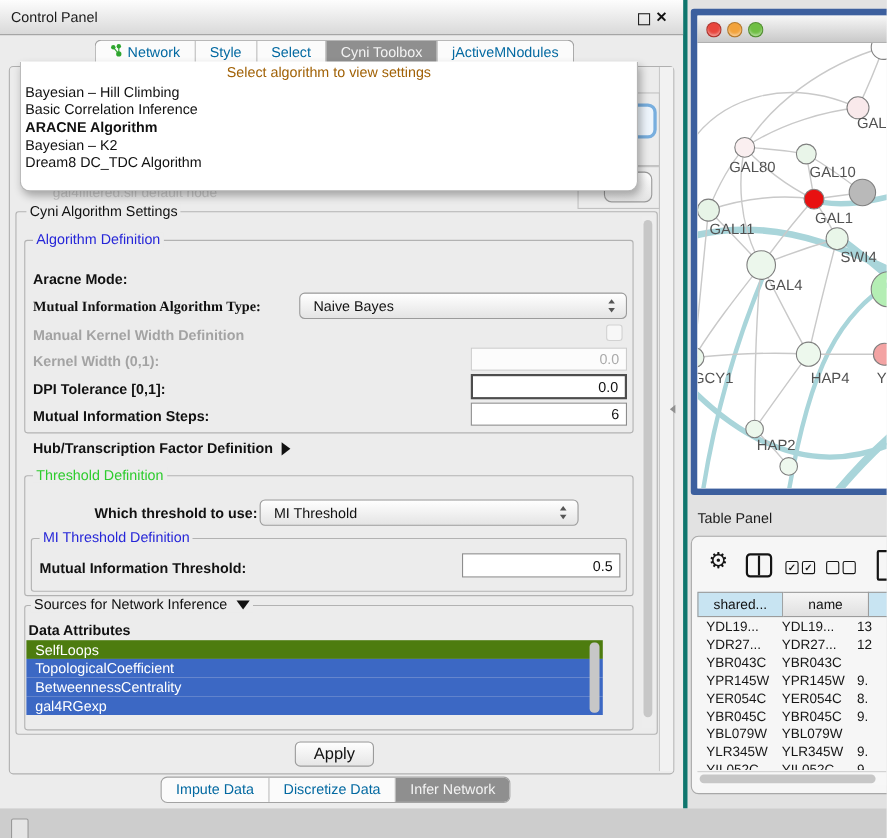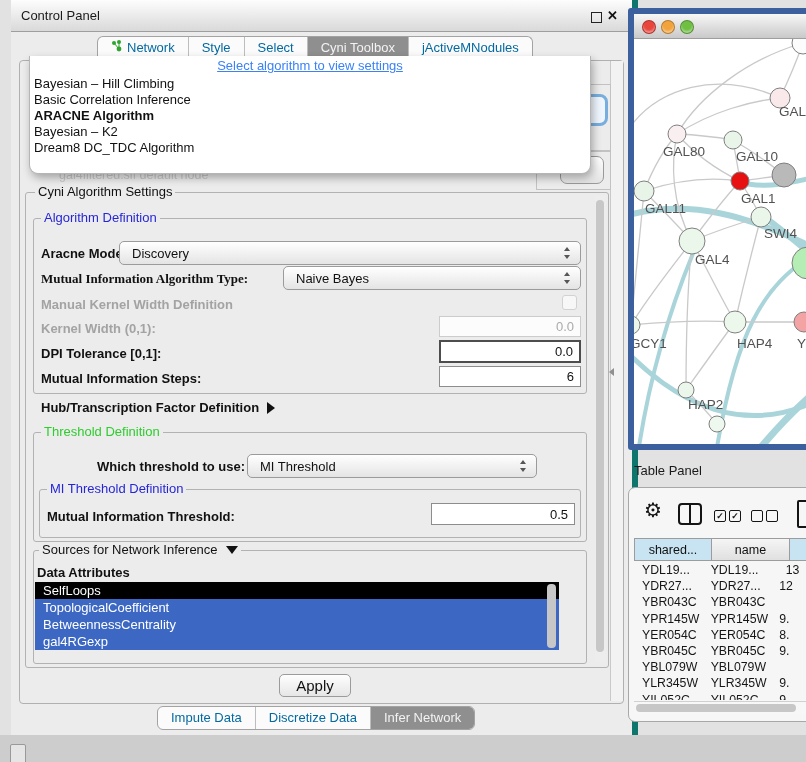--- a/index.html
+++ b/index.html
@@ -1,20 +1,20 @@
 <!DOCTYPE html>
 <html><head>
 <meta charset="utf-8">
 <style>
   html,body{margin:0;padding:0;}
   body{width:806px;height:762px;overflow:hidden;position:relative;background:#e2e2e2;
        font-family:"Liberation Sans", sans-serif;-webkit-font-smoothing:antialiased;}
   .abs{position:absolute;}
   
-  #control-panel{left:11px;top:0;width:621px;height:735px;background:#ececec;border-right:6px solid #0f766e;}
+  #control-panel{left:0;top:0;width:621px;height:735px;background:#ececec;border-right:4px solid #0f766e;}
   #cp-titlebar{left:0;top:0;width:621px;height:31px;background:linear-gradient(#fdfdfd,#d9d9d9);
                border-bottom:1px solid #9e9e9e;}
   #cp-title{left:10px;top:0;line-height:31px;font-size:13px;color:#1a1a1a;}
   #cp-float{left:580px;top:12px;width:9px;height:9px;border:1.5px solid #222;background:transparent;}
   #cp-close{left:596px;top:8px;font-size:13px;font-weight:bold;color:#111;}
   
   .tabbar{display:flex;height:22px;border:1px solid #a3a3a3;background:#fbfbfb;overflow:hidden;}
   #top-tabs{left:86px;top:36px;border-radius:6px 6px 0 0;border-bottom:none;}
   .tab{padding:0 13px;line-height:22px;font-size:13px;color:#0369a1;border-left:1px solid #bdbdbd;
        display:flex;align-items:center;gap:5px;white-space:nowrap;}
@@ -25,21 +25,21 @@
   #cp-scroll{left:599px;top:61px;width:12px;height:640px;background:#f2f2f2;border-left:1px solid #c9c9c9;}
   
   .frag-grp{border:1px solid #c2c2c2;background:transparent;}
   #frag-combo1{left:549px;top:94px;width:42px;height:26px;border:3px solid #78aede;border-radius:8px;background:#eef5fc;}
   #frag-combo2{left:549px;top:156px;width:42px;height:26px;border:1px solid #9a9a9a;border-radius:7px;
                background:linear-gradient(#ffffff,#e3e3e3);}
   #bg-field-text{left:48px;top:168px;font-size:12.5px;color:#c8c8c8;}
   
   #algo-popup{left:18px;top:56px;width:560px;height:117px;background:#fff;border:1px solid #b5b5b5;
               border-top:none;border-radius:0 0 9px 9px;box-shadow:2px 4px 8px rgba(0,0,0,.3);z-index:6;}
-  #algo-ph{width:100%;text-align:center;line-height:20px;font-size:13px;color:#3b82f6;text-decoration:underline;}
+  #algo-ph{width:100%;text-align:center;line-height:20px;font-size:13px;color:#a16207;}
   .algo-item{font-size:13px;line-height:15.9px;padding-left:4px;color:#111;}
   .algo-item.b{font-weight:bold;}
   
   .grp{border:1px solid #b2b2b2;border-radius:3px;}
   .grp-label{position:absolute;font-size:13px;background:#ececec;padding:0 3px;line-height:14px;color:#111;white-space:nowrap;}
   .blue{color:#2626d8;} .green{color:#2ecc2e;}
   .lab{position:absolute;font-size:13px;font-weight:bold;color:#111;white-space:nowrap;}
   .dis{color:#a3a3a3;}
   
   .combo{position:absolute;border:1px solid #9b9b9b;border-radius:5px;background:linear-gradient(#ffffff,#e4e4e4);
@@ -151,24 +151,20 @@
 
   <div class="abs grp" style="left:14px;top:192px;width:582px;height:474px;"></div>
   <div class="grp-label" style="left:24px;top:185px;">Cyni Algorithm Settings</div>
   <div class="abs" style="left:584px;top:196px;width:11px;height:466px;background:#ededed;"></div>
   <div class="abs sbthumb" style="left:585px;top:200px;width:8px;height:452px;"></div>
 
   <div class="abs grp" style="left:22px;top:218px;width:552px;height:174px;"></div>
   <div class="grp-label blue" style="left:30px;top:211px;">Algorithm Definition</div>
 
   <div class="lab" style="left:30px;top:246px;">Aracne Mode:</div>
-  <div class="combo" style="left:108px;top:241px;width:448px;height:22px;">
-    <span>Discovery</span>
-    <span class="spin"></span>
-  </div>
 
   <div class="lab" style="left:30px;top:271px;font-family:Liberation Serif, serif;">Mutual Information Algorithm Type:</div>
   <div class="combo" style="left:272px;top:266px;width:284px;height:22px;">
     <span>Naive Bayes</span>
     <span class="spin"></span>
   </div>
 
   <div class="lab dis" style="left:30px;top:297px;">Manual Kernel Width Definition</div>
   <div class="abs" style="left:551px;top:295px;width:13px;height:13px;border:1.5px solid #d2d2d2;border-radius:3px;background:#f7f7f7;"></div>
 
@@ -200,21 +196,21 @@
   <div class="lab" style="left:36px;top:509px;">Mutual Information Threshold:</div>
   <div class="field" style="left:420px;top:503px;width:136px;height:20px;border:1px solid #8d8d8d;">0.5</div>
 
   <div class="abs grp" style="left:22px;top:550px;width:552px;height:112px;"></div>
   <div class="grp-label" style="left:28px;top:543px;display:flex;align-items:center;gap:8px;">
     <span>Sources for Network Inference</span>
     <span class="tri-down"></span>
   </div>
   <div class="lab" style="left:26px;top:565px;">Data Attributes</div>
   <div class="abs" id="attr-list" style="left:24px;top:582px;width:524px;">
-      <div class="attr-item" style="background: #000000;">SelfLoops</div>
+      <div class="attr-item" style="background: #4d7c0f;">SelfLoops</div>
       <div class="attr-item" style="background: rgb(60, 104, 196);">TopologicalCoefficient</div>
       <div class="attr-item" style="background: rgb(60, 104, 196);">BetweennessCentrality</div>
       <div class="attr-item" style="background: rgb(60, 104, 196);">gal4RGexp</div>
     </div>
   <div class="abs sbthumb" style="left:536px;top:584px;width:9px;height:64px;"></div>
 
   <div class="abs" id="apply-btn">Apply</div>
 
   <div class="abs tabbar" id="bottom-tabs">
     <div class="tab">
@@ -314,21 +310,21 @@
 
 <div class="abs" id="tbl-header">
   <div class="hcell hblue" style="width:78px;">shared...</div>
   <div class="hcell hgray" style="width:78px;">name</div>
   <div class="hcell hblue" style="width:30px;"></div>
 </div>
 <div class="abs" id="tbl-rows">
     <div class="trow">
       <div class="tcell" style="width: 78px; padding-left: 8px;">YDL19...</div>
       <div class="tcell" style="width: 78px; padding-left: 6px;">YDL19...</div>
-      <div class="tcell" style="width: 34px; padding-left: 4px; text-align: center;">13</div>
+      <div class="tcell" style="width: 34px; padding-left: 4px;">13</div>
     </div>
     <div class="trow">
       <div class="tcell" style="width: 78px; padding-left: 8px;">YDR27...</div>
       <div class="tcell" style="width: 78px; padding-left: 6px;">YDR27...</div>
       <div class="tcell" style="width: 34px; padding-left: 4px;">12</div>
     </div>
     <div class="trow">
       <div class="tcell" style="width: 78px; padding-left: 8px;">YBR043C</div>
       <div class="tcell" style="width: 78px; padding-left: 6px;">YBR043C</div>
       <div class="tcell" style="width: 34px; padding-left: 4px;"></div>

